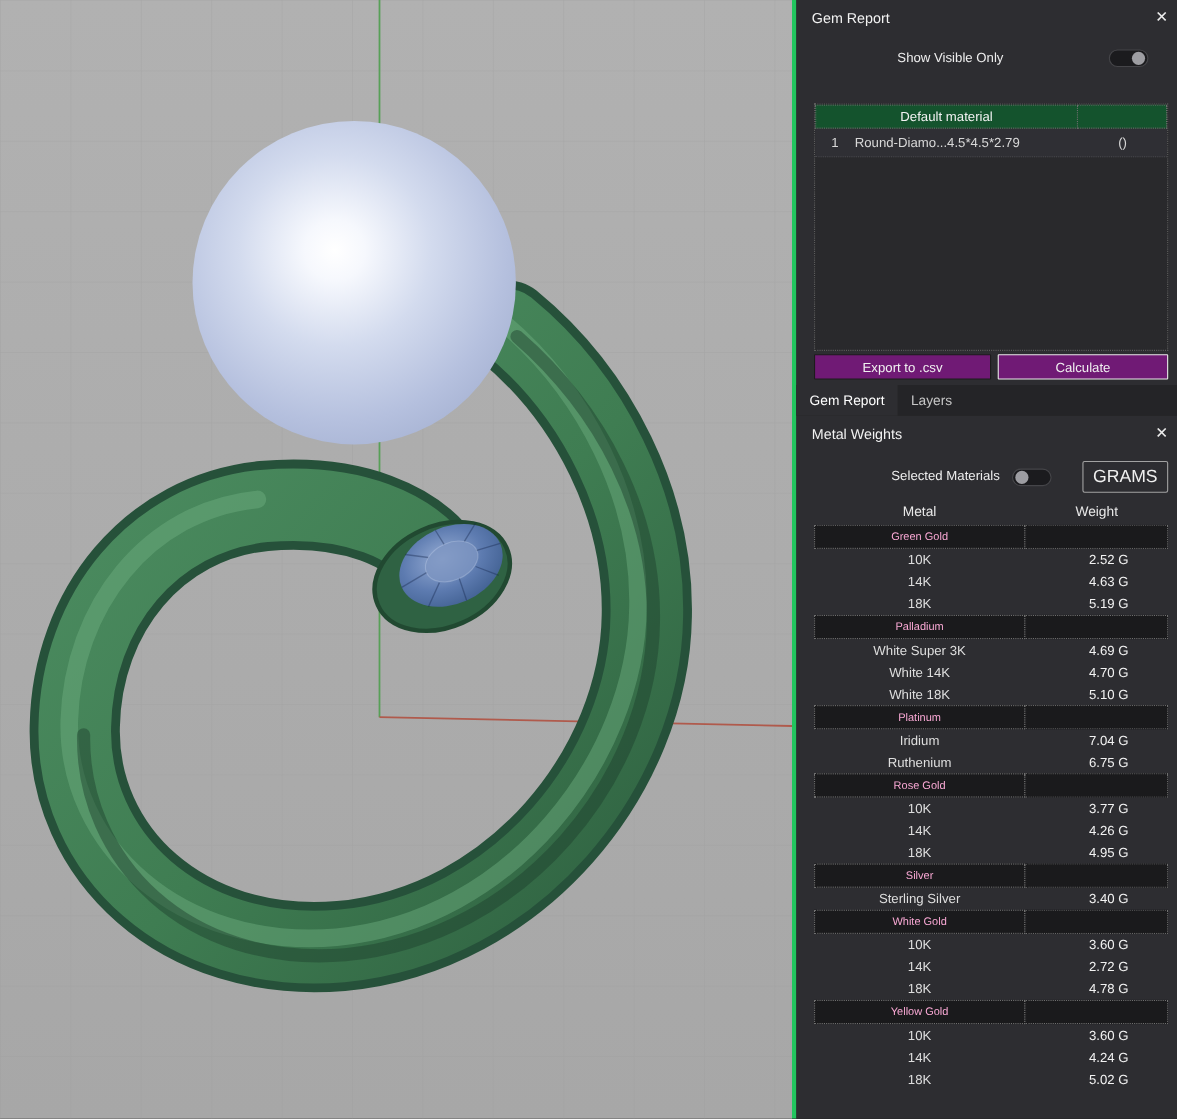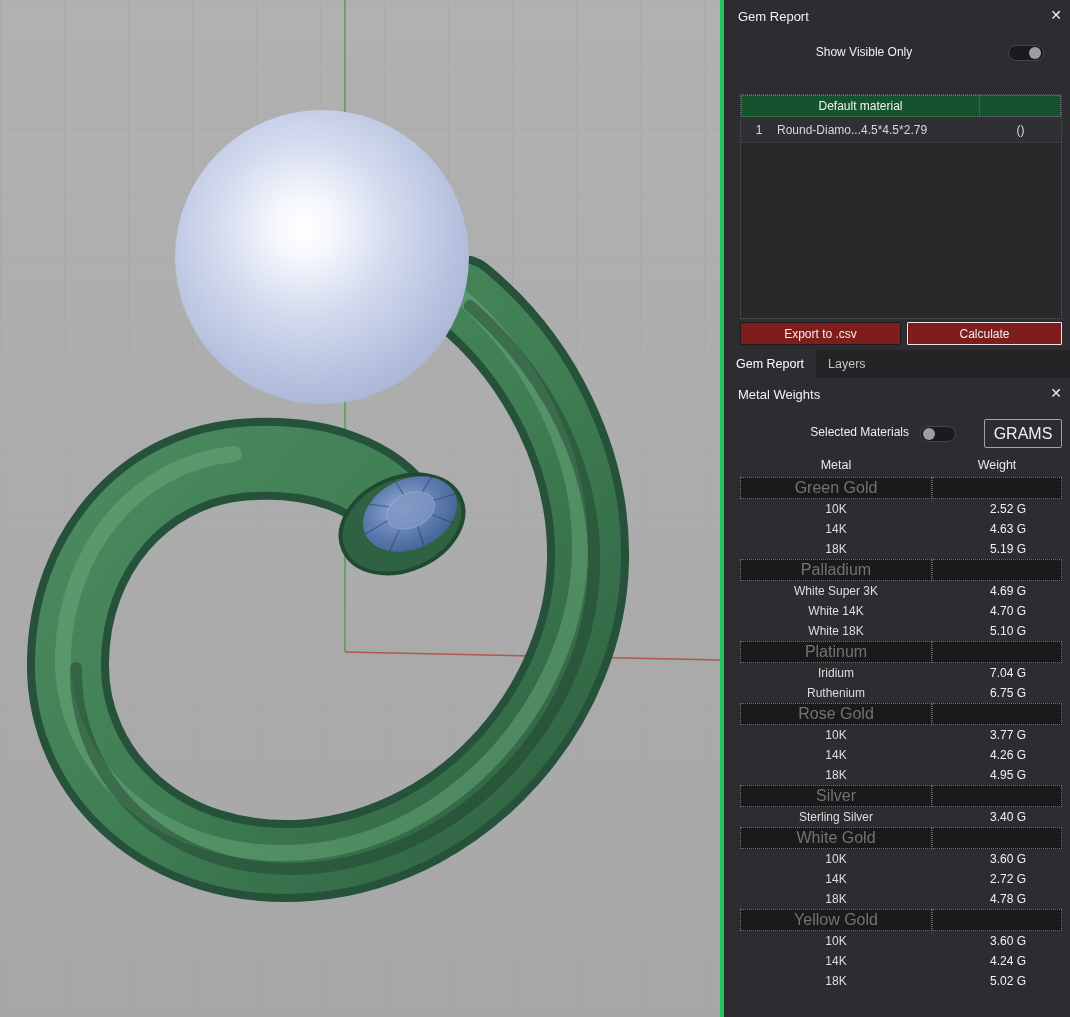--- a/index.html
+++ b/index.html
@@ -41,21 +41,21 @@
   .gem-group-head .lcell{width:239px;border:1px dotted #6e6e6e;display:flex;align-items:center;
     justify-content:center;color:#f2f2f2}
   .gem-group-head .rcell{flex:1;border:1px dotted #6e6e6e;border-left:none}
   .gem-row{display:flex;height:26px;align-items:center;background:#2f2f34;
     border-bottom:1px dotted #47474b;color:#d8d8d8}
   .gem-row .idx{width:36px;text-align:center}
   .gem-row .name{width:84px;overflow:hidden;white-space:nowrap}
   .gem-row .size{width:119px}
   .gem-row .car{flex:1;text-align:center}
 
-  .btn{position:absolute;top:322px;height:23px;background:#7f1d1d;color:#f0f0f0;
+  .btn{position:absolute;top:322px;height:23px;background:#701a75;color:#f0f0f0;
     display:flex;align-items:center;justify-content:center;font-size:12px;
     border:1px solid #1c1c1c;border-radius:1px;cursor:pointer}
   #btnExport{left:16px;width:161px}
   #btnCalc{left:183px;width:155px;border:1px solid #e9e9e9}
 
   
   #tabStrip{position:absolute;left:0;top:350px;width:350px;height:28px;background:#242427;
     display:flex;align-items:stretch}
   .tab{padding:0 12px;display:flex;align-items:center;font-size:12.5px;color:#c6c6c6;cursor:pointer}
   .tab.active{background:#2d2d31;color:#ffffff}
@@ -66,21 +66,21 @@
   #gramsBtn{position:absolute;left:260px;top:41px;width:78px;height:29px;background:#2d2d31;
     border:1px solid #a2a2a2;border-radius:2px;color:#f0f0f0;font-size:16px;
     display:flex;align-items:center;justify-content:center;cursor:pointer}
   .mw-colhead{position:absolute;top:80px;color:#e8e8e8;font-size:12.5px}
   #mwColMetal{left:16px;width:192px;text-align:center}
   #mwColWeight{left:208px;width:130px;text-align:center}
 
   .metal-table{position:absolute;left:16px;top:99px;width:322px;bottom:4px;overflow:hidden}
   .mgroup{display:flex;height:22px;background:transparent}
   .mgroup .mghead-left{width:192px;background:#1a1a1c;border:1px dotted #707070;
-    display:flex;align-items:center;justify-content:center;color:#737373;font-size:16px}
+    display:flex;align-items:center;justify-content:center;color:#f9a8d4;font-size:10px}
   .mgroup .mghead-right{flex:1;background:#1a1a1c;border:1px dotted #707070;border-left:1px dotted #505050}
   .mrow{display:flex;height:20px;align-items:center;color:#dedede}
   .mrow .mname{width:192px;text-align:center}
   .mrow .mweight{flex:1;text-align:right;padding-right:36px;color:#f2f2f2}
 </style>
 </head>
 <body>
 
 <div class="stage">
 

